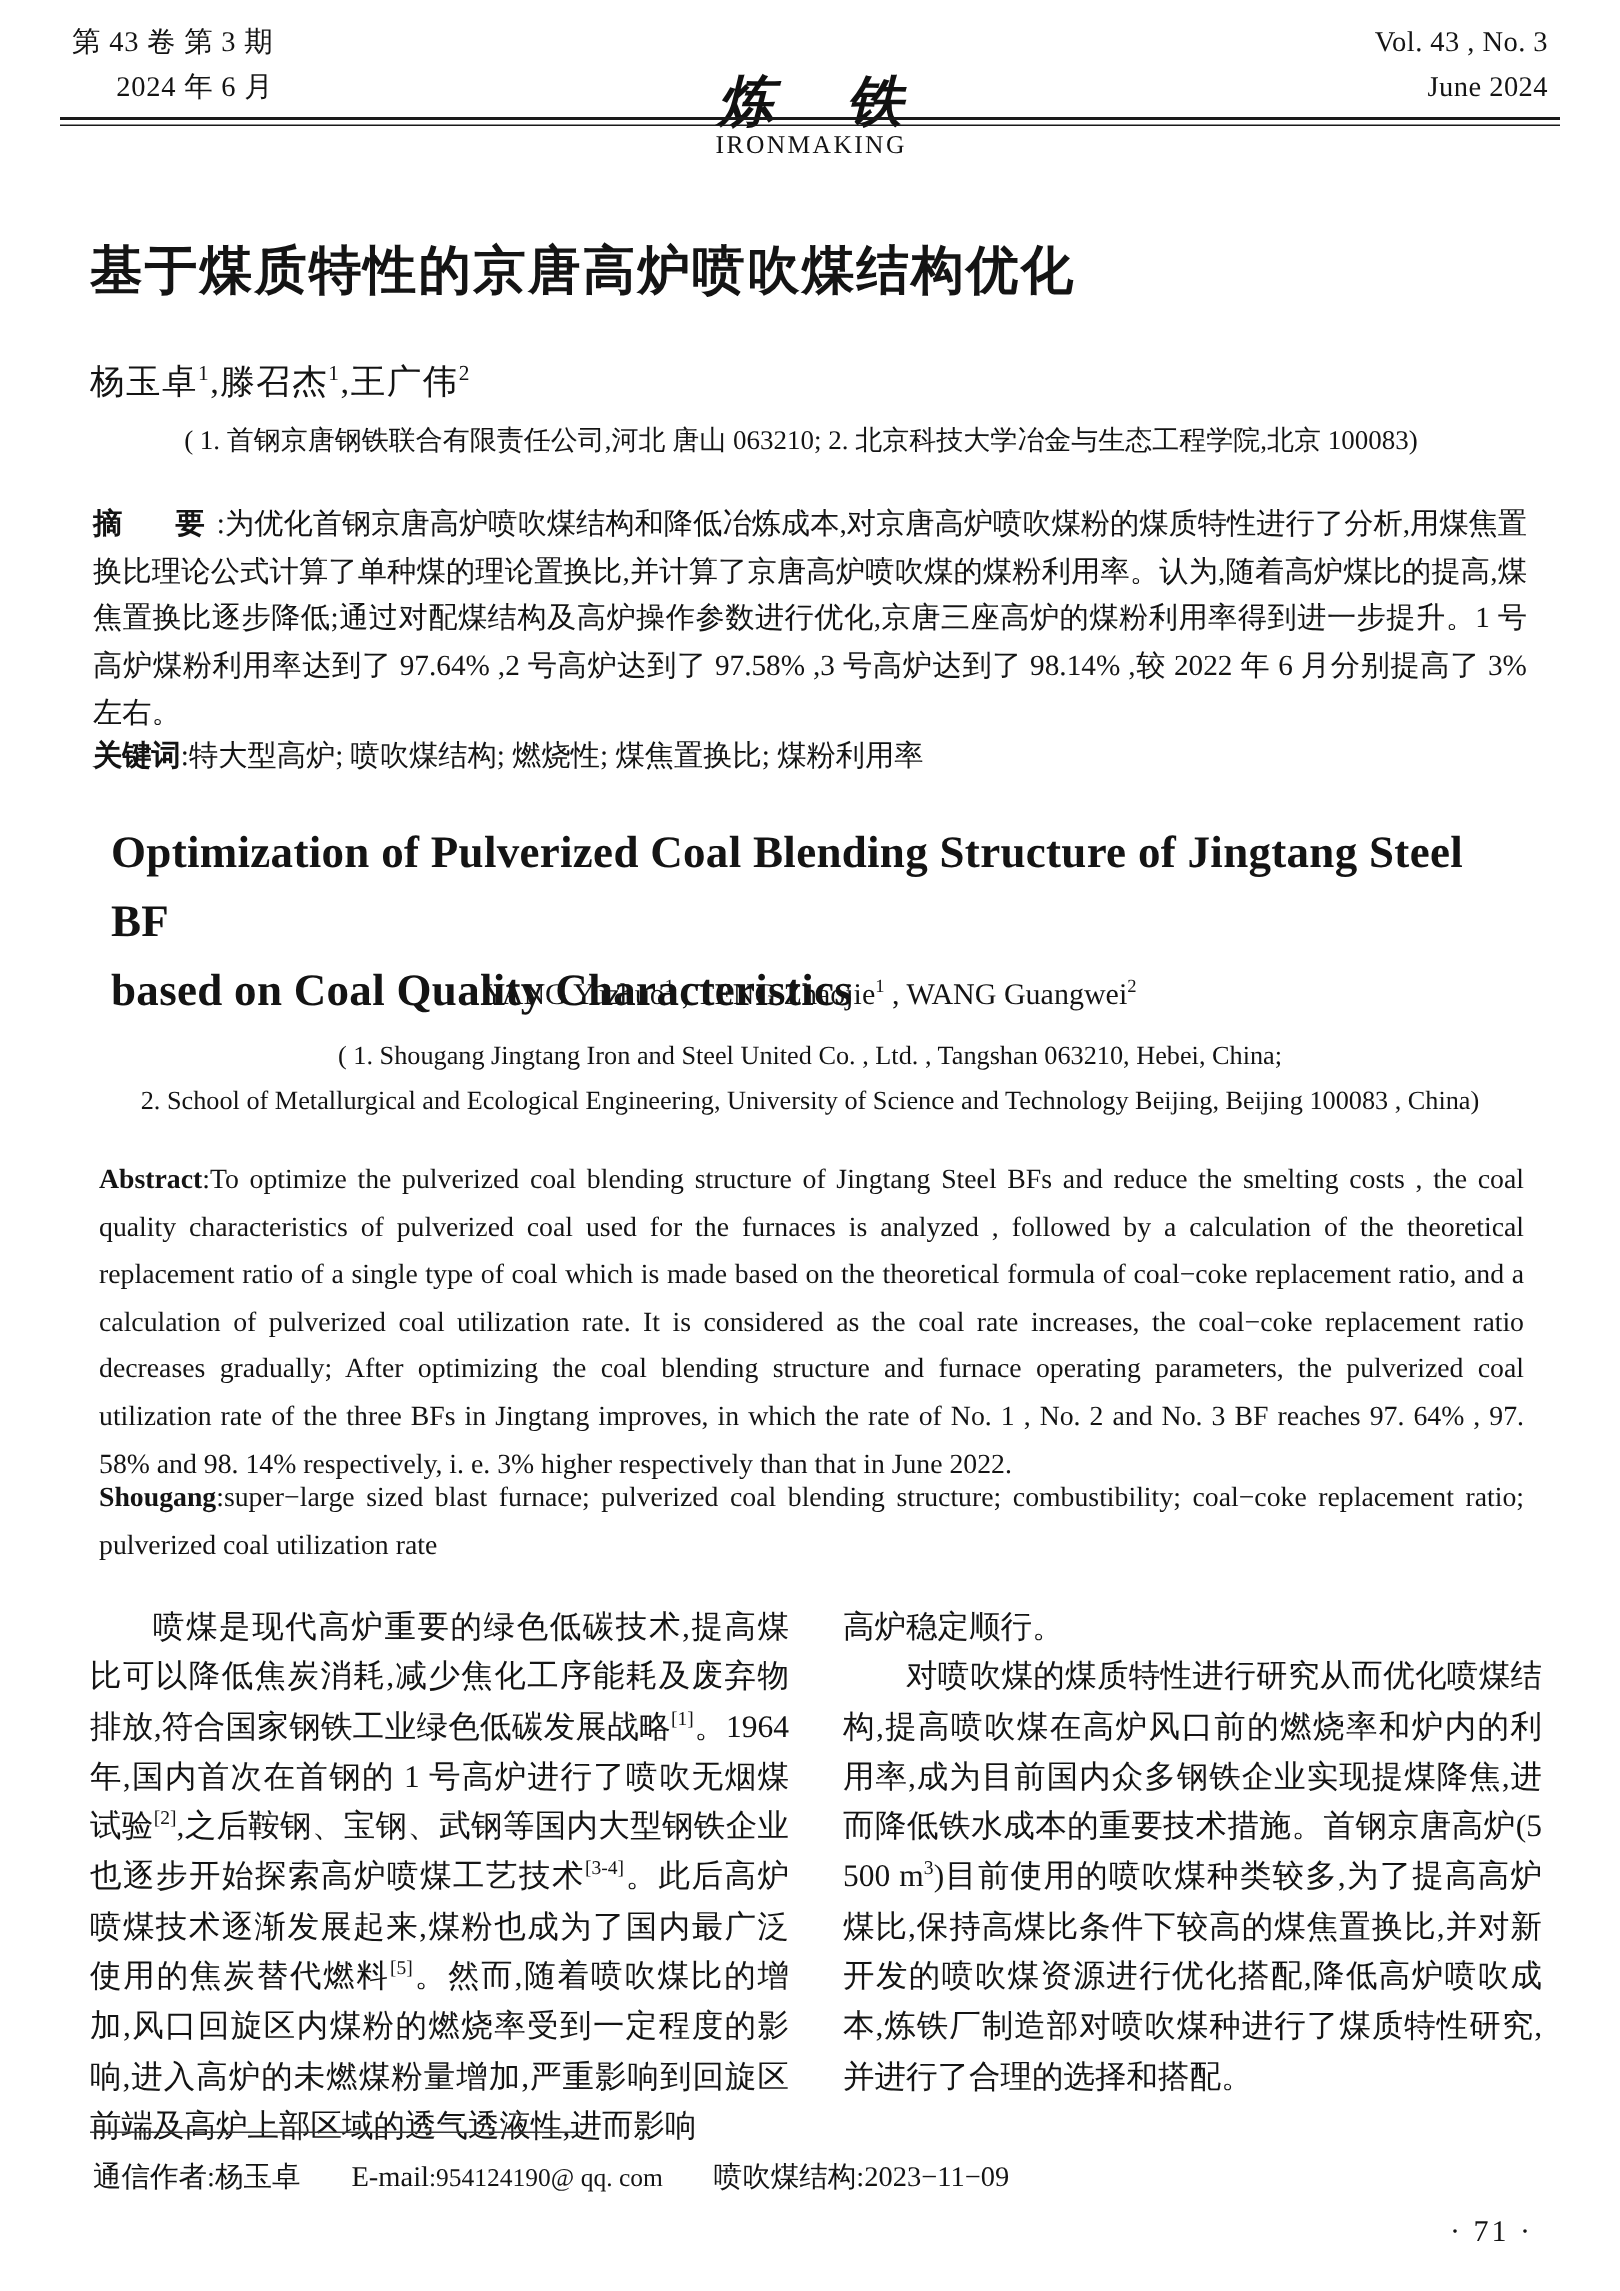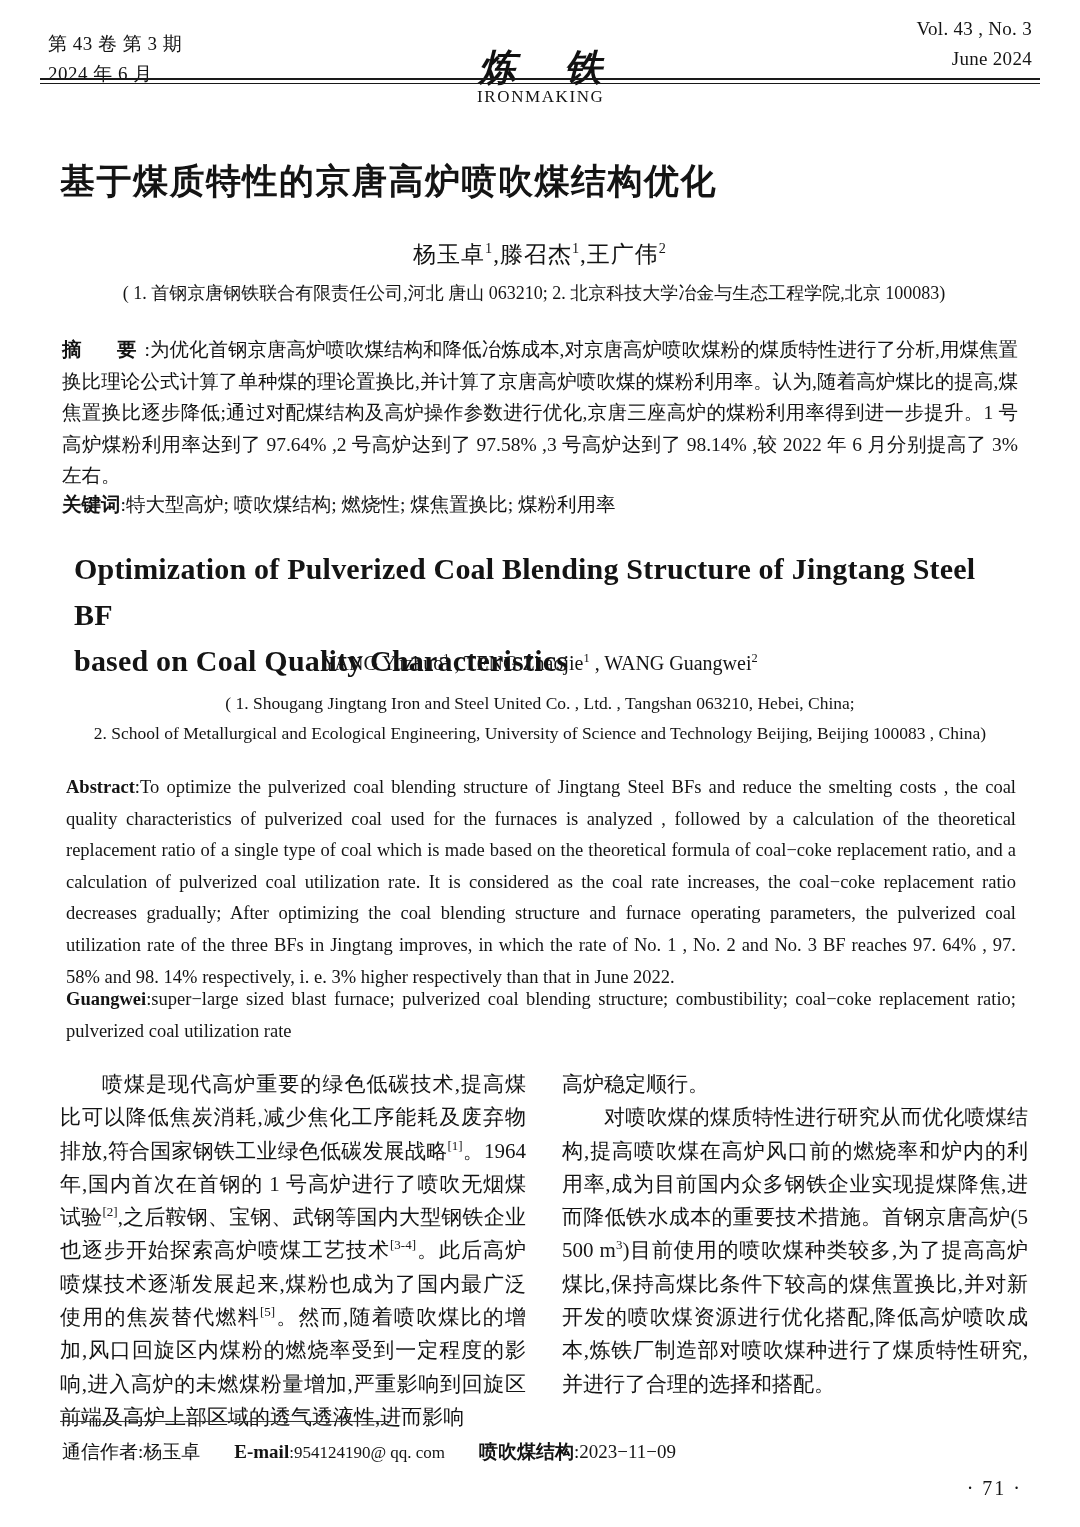--- a/index.html
+++ b/index.html
@@ -27,24 +27,25 @@
   .runhead {
     position: absolute;
     top: 14px;
     left: 48px;
     right: 48px;
     height: 62px;
   }
   .runhead-left {
     position: absolute;
     left: 0;
-    top: 15px;
+    top: 0;
     font-size: 19px;
     line-height: 30px;
     letter-spacing: 0.5px;
+    text-align: right;
   }
   .runhead-right {
     position: absolute;
     right: 0;
     top: 0;
     text-align: right;
     font-size: 19px;
     line-height: 30px;
     letter-spacing: 0.3px;
   }
@@ -94,21 +95,20 @@
     font-size: 35px;
     font-weight: bold;
     letter-spacing: 1.5px;
     line-height: 46px;
   }
   .authors-cn {
     position: absolute;
     top: 239px;
     left: 60px;
     right: 60px;
-    text-align: center;
     font-size: 23px;
     line-height: 32px;
     letter-spacing: 1px;
   }
   .affil-cn {
     position: absolute;
     top: 279px;
     left: 60px;
     right: 72px;
     text-align: center;
@@ -225,21 +225,21 @@
   }
   .footnote {
     position: absolute;
     left: 62px;
     top: 1438px;
     width: 900px;
     font-size: 19px;
     line-height: 28px;
     white-space: nowrap;
   }
-  .footnote .b { font-weight: bold; }
+  .footnote .b { font-weight: normal; }
   .footnote .gap { display: inline-block; width: 34px; }
   .footnote .email-val { font-size: 17px; }
   .pageno {
     position: absolute;
     right: 58px;
     top: 1477px;
     font-size: 20px;
     letter-spacing: 2px;
   }
 </style>
@@ -282,21 +282,21 @@
   <div class="authors-en">YANG Yuzhuo<sup>1</sup> , TENG Zhaojie<sup>1</sup> , WANG Guangwei<sup>2</sup></div>
   <div class="affil-en">
     <span>( 1.  Shougang Jingtang Iron and Steel United Co. , Ltd. , Tangshan  063210, Hebei, China;</span>
     <span class="l2">2.  School of Metallurgical and Ecological Engineering,  University of Science and Technology Beijing,  Beijing  100083 , China)</span>
   </div>
 
   <div class="abs-en">
     <span class="lead">Abstract</span><span>:To optimize the pulverized coal blending structure of Jingtang Steel BFs and reduce the smelting costs , the coal quality characteristics of pulverized coal used for the furnaces is analyzed , followed by a calculation of the theoretical replacement ratio of a single type of coal which is made based on the theoretical formula of coal−coke replacement ratio, and a calculation of pulverized coal utilization rate.  It is considered as the coal rate increases, the coal−coke replacement ratio decreases gradually; After optimizing the coal blending structure and furnace operating parameters, the pulverized coal utilization rate of the three BFs in Jingtang improves, in which the rate of No. 1 , No. 2 and No. 3 BF reaches 97. 64% , 97. 58% and 98. 14%  respectively, i. e.  3%  higher respectively than that in June 2022.</span>
   </div>
   <div class="kw-en">
-    <span class="lead">Guangwei</span><span>:super−large sized blast furnace; pulverized coal blending structure; combustibility; coal−coke replacement ratio; pulverized coal utilization rate</span>
+    <span class="lead">Shougang</span><span>:super−large sized blast furnace; pulverized coal blending structure; combustibility; coal−coke replacement ratio; pulverized coal utilization rate</span>
   </div>
 
   <div class="body-cols">
     <div class="col col-left">
       <p>喷煤是现代高炉重要的绿色低碳技术,提高煤比可以降低焦炭消耗,减少焦化工序能耗及废弃物排放,符合国家钢铁工业绿色低碳发展战略<sup>[1]</sup>。1964 年,国内首次在首钢的 1 号高炉进行了喷吹无烟煤试验<sup>[2]</sup>,之后鞍钢、宝钢、武钢等国内大型钢铁企业也逐步开始探索高炉喷煤工艺技术<sup>[3-4]</sup>。此后高炉喷煤技术逐渐发展起来,煤粉也成为了国内最广泛使用的焦炭替代燃料<sup>[5]</sup>。然而,随着喷吹煤比的增加,风口回旋区内煤粉的燃烧率受到一定程度的影响,进入高炉的未燃煤粉量增加,严重影响到回旋区前端及高炉上部区域的透气透液性,进而影响</p>
     </div>
     <div class="col col-right">
       <p class="noindent">高炉稳定顺行。</p>
       <p>对喷吹煤的煤质特性进行研究从而优化喷煤结构,提高喷吹煤在高炉风口前的燃烧率和炉内的利用率,成为目前国内众多钢铁企业实现提煤降焦,进而降低铁水成本的重要技术措施。首钢京唐高炉(5 500 m<sup>3</sup>)目前使用的喷吹煤种类较多,为了提高高炉煤比,保持高煤比条件下较高的煤焦置换比,并对新开发的喷吹煤资源进行优化搭配,降低高炉喷吹成本,炼铁厂制造部对喷吹煤种进行了煤质特性研究,并进行了合理的选择和搭配。</p>
     </div>

